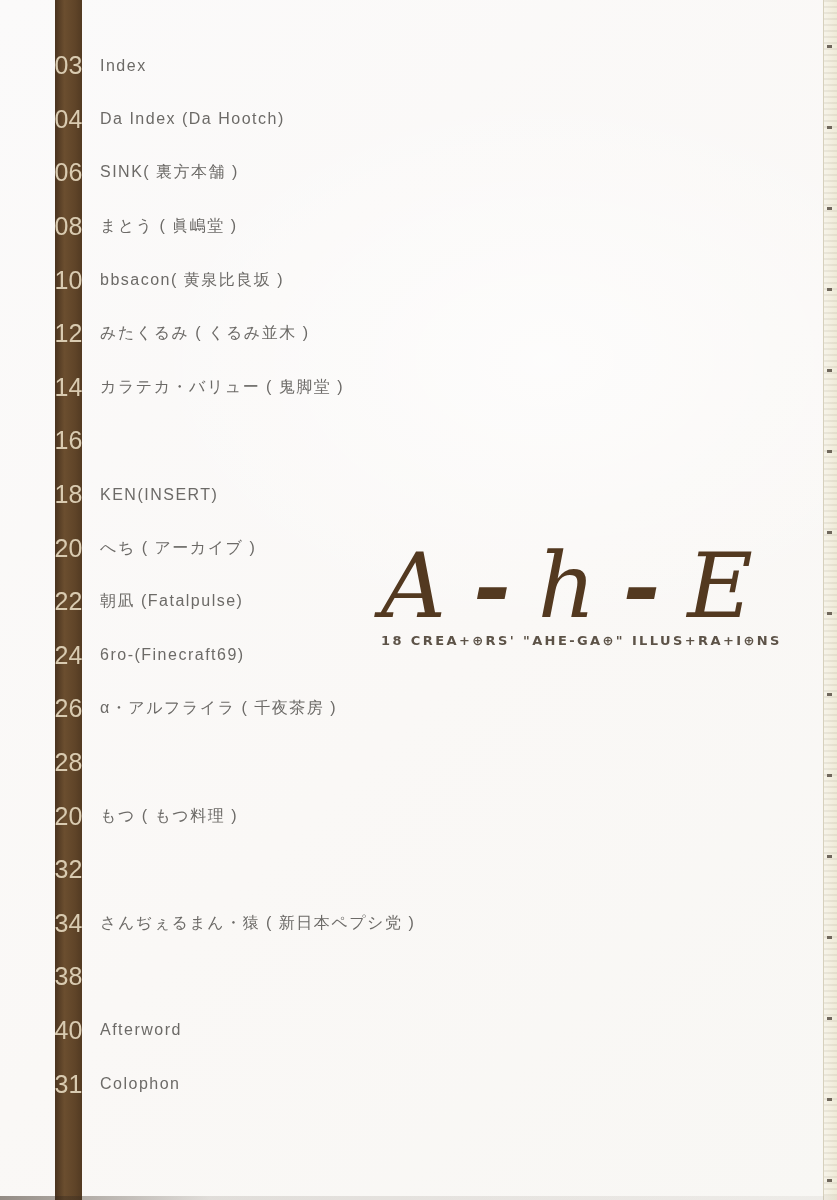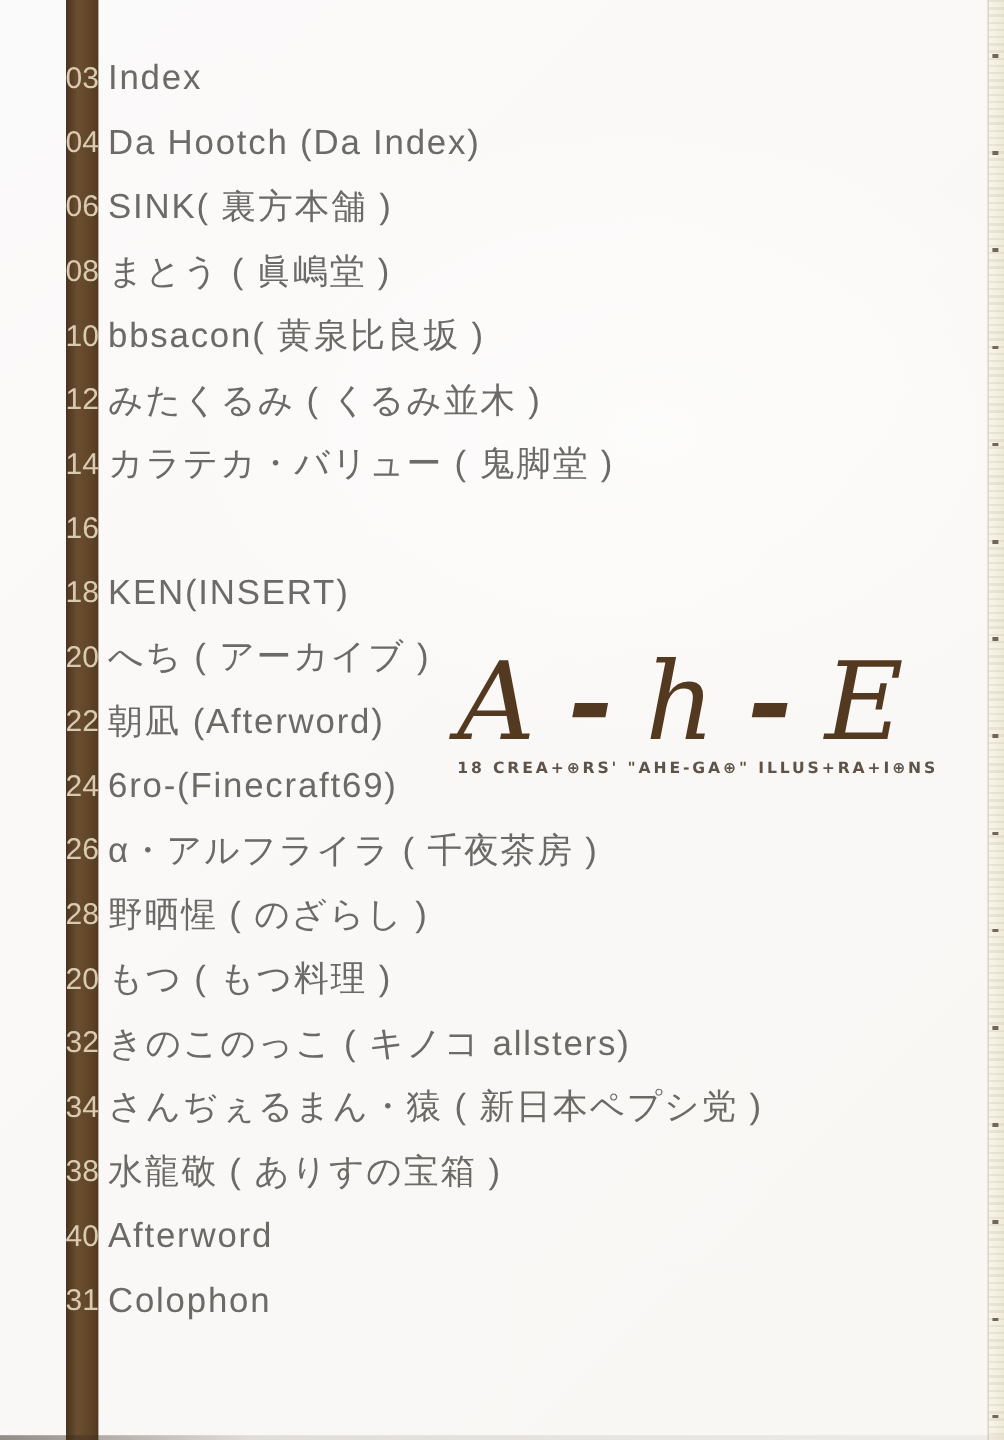--- a/index.html
+++ b/index.html
@@ -14,21 +14,21 @@
     position:absolute; left:55px; top:0; width:27px; height:100%;
     background:linear-gradient(to right,#49331f,#6b4e2f 35%,#5f4428 75%,#523a22);
   }
   .toc { position:absolute; left:0; top:39px; width:100%; }
   .toc-row { height:53.6px; display:flex; align-items:center; }
   .toc-num {
     flex:0 0 auto; width:31px; margin-left:53px; text-align:center;
     font-size:25px; color:#d9cbb1;
   }
   .toc-title {
-    margin-left:6px; font-size:29px; color:#6c6a67;
+    margin-left:16px; font-size:16px; color:#6c6a67;
     letter-spacing:1.5px; white-space:nowrap;
   }
   .logo { position:absolute; left:381px; top:546px; width:372px; }
   .logo-letters {
     display:flex; justify-content:space-between; align-items:baseline;
     height:80px; line-height:78px;
     font-family:"DejaVu Serif","Liberation Serif",serif; font-style:italic;
     font-size:90px; color:#533920;
   }
   .logo-letters .dash { font-weight:bold; }
@@ -64,21 +64,21 @@
 
   <div class="toc">
 
       <div class="toc-row">
         <span class="toc-num">03</span>
         <span class="toc-title">Index</span>
       </div>
 
       <div class="toc-row">
         <span class="toc-num">04</span>
-        <span class="toc-title">Da Hootch (Da Index)</span>
+        <span class="toc-title">Da Index (Da Hootch)</span>
       </div>
 
       <div class="toc-row">
         <span class="toc-num">06</span>
         <span class="toc-title">SINK( 裏方本舗 )</span>
       </div>
 
       <div class="toc-row">
         <span class="toc-num">08</span>
         <span class="toc-title">まとう ( 眞嶋堂 )</span>
@@ -108,57 +108,54 @@
         <span class="toc-title">KEN(INSERT)</span>
       </div>
 
       <div class="toc-row">
         <span class="toc-num">20</span>
         <span class="toc-title">へち ( アーカイブ )</span>
       </div>
 
       <div class="toc-row">
         <span class="toc-num">22</span>
-        <span class="toc-title">朝凪 (Afterword)</span>
+        <span class="toc-title">朝凪 (Fatalpulse)</span>
       </div>
 
       <div class="toc-row">
         <span class="toc-num">24</span>
         <span class="toc-title">6ro-(Finecraft69)</span>
       </div>
 
       <div class="toc-row">
         <span class="toc-num">26</span>
         <span class="toc-title">α・アルフライラ ( 千夜茶房 )</span>
       </div>
 
       <div class="toc-row">
         <span class="toc-num">28</span>
-        <span class="toc-title">野晒惺 ( のざらし )</span>
       </div>
 
       <div class="toc-row">
         <span class="toc-num">20</span>
         <span class="toc-title">もつ ( もつ料理 )</span>
       </div>
 
       <div class="toc-row">
         <span class="toc-num">32</span>
-        <span class="toc-title">きのこのっこ ( キノコ allsters)</span>
       </div>
 
       <div class="toc-row">
         <span class="toc-num">34</span>
         <span class="toc-title">さんぢぇるまん・猿 ( 新日本ペプシ党 )</span>
       </div>
 
 
       <div class="toc-row">
         <span class="toc-num">38</span>
-        <span class="toc-title">水龍敬 ( ありすの宝箱 )</span>
       </div>
 
       <div class="toc-row">
         <span class="toc-num">40</span>
         <span class="toc-title">Afterword</span>
       </div>
 
       <div class="toc-row">
         <span class="toc-num">31</span>
         <span class="toc-title">Colophon</span>

